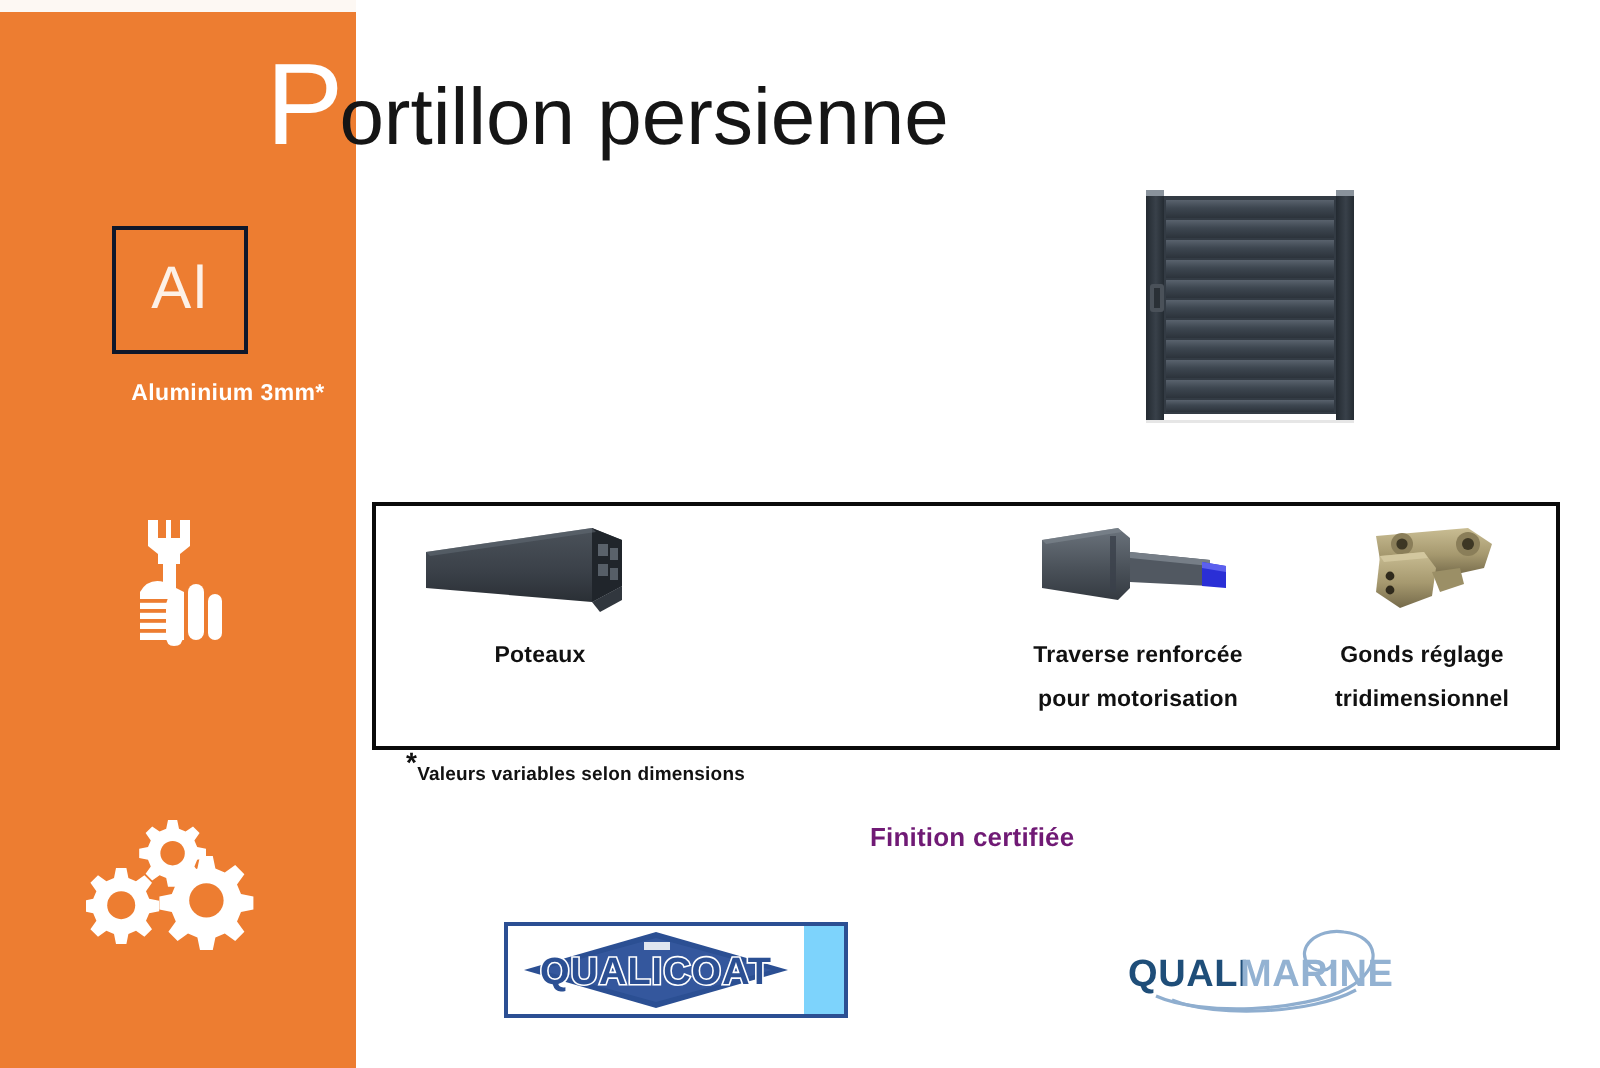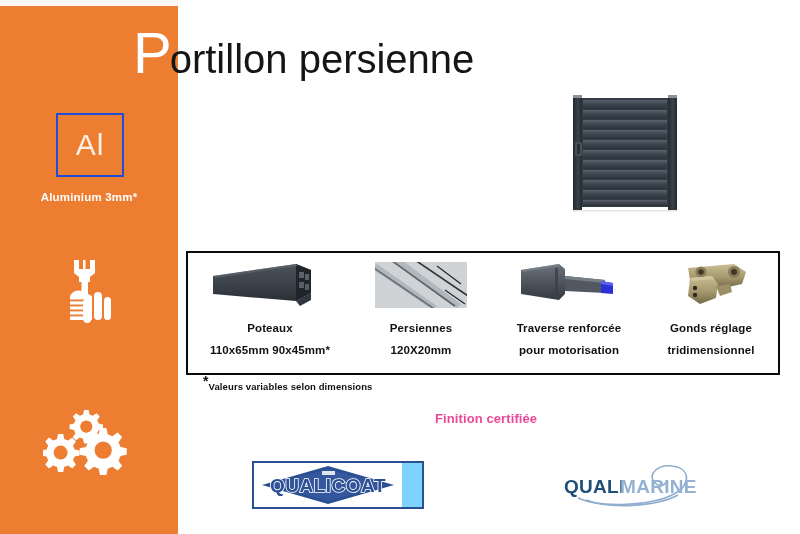--- a/index.html
+++ b/index.html
@@ -13,30 +13,30 @@
   #page{position:relative;width:800px;height:534px;background:#ffffff;overflow:hidden;}
 
   
   #sidebar{
     position:absolute;left:0;top:6px;width:178px;height:528px;
     background:#ed7d31;
   }
   #sidebar-topstrip{
     position:absolute;left:0;top:0;width:178px;height:6px;background:#fdf8f3;
   }
-  .side-block{position:absolute;left:0;width:178px;text-align:center;}
+  .side-block{position:absolute;left:0;width:178px;text-align:center;padding-left:25px;}
   .side-label{
     color:#ffffff;font-size:11.5px;font-weight:600;letter-spacing:.2px;
     line-height:1.55;font-family:"Liberation Sans", sans-serif;
   }
 
   
   #al-box{
     position:absolute;left:56px;top:113px;width:68px;height:64px;
-    border:2px solid #1d4ed8;box-sizing:border-box;
+    border:2px solid #0f172a;box-sizing:border-box;
   }
   #al-text{
     position:absolute;left:0;top:0;width:100%;height:100%;
     display:flex;align-items:center;justify-content:center;
     color:#fdf1e7;font-size:30px;font-weight:300;letter-spacing:1px;
     font-family:"Liberation Sans", sans-serif;
   }
 
   .icon-wrap{position:absolute;left:0;width:178px;display:flex;justify-content:center;}
 
@@ -80,21 +80,21 @@
     line-height:1.45;letter-spacing:.1px;
   }
 
   
   #footnote{
     position:absolute;left:203px;top:381px;font-size:9.5px;color:#111;
     font-weight:600;letter-spacing:.1px;
   }
   #footnote .star{font-size:14px;vertical-align:super;line-height:0;}
   #finition{
-    position:absolute;left:435px;top:411px;font-size:13px;font-weight:700;color:#ec4899;
+    position:absolute;left:435px;top:411px;font-size:13px;font-weight:700;color:#701a75;
     letter-spacing:.1px;
   }
 
   
   #logo-qualicoat{
     position:absolute;left:252px;top:461px;width:172px;height:48px;
     border:2px solid #2b4f93;box-sizing:border-box;background:#7dd3fc;
   }
   #logo-qualimarine{
     position:absolute;left:556px;top:462px;width:152px;height:46px;
@@ -224,45 +224,22 @@
           <rect x="95" y="14" width="4" height="6" fill="#5a626b"></rect>
           <rect x="89" y="22" width="5" height="6" fill="#565e67"></rect>
           <rect x="95" y="24" width="4" height="6" fill="#565e67"></rect>
 
           <path d="M86 41 L101 33 L101 40 L90 46 Z" fill="#31373e"></path>
 
           <path d="M3 16 L86 4 L88 6 L5 18 Z" fill="#636b74" opacity=".55"></path>
         </svg>
       </div>
       <div class="comp-title">Poteaux</div>
-      <div class="comp-sub">110x65mm 90x45mm*</div>
     </div>
 
-    <div class="comp" style="left:160px;width:146px;">
-      <div class="comp-img">
-        <svg width="92" height="46" viewBox="0 0 92 46">
-          <rect x="0" y="0" width="92" height="46" fill="#cfd3d6"></rect>
-          <g stroke="#2c3137" stroke-width="1.6" fill="none">
-            <path d="M-4 4 L58 46"></path>
-            <path d="M16 -2 L80 44"></path>
-            <path d="M40 -2 L96 36"></path>
-          </g>
-          <g fill="#9aa2a9" opacity=".55">
-            <path d="M-4 6 L58 48 L62 44 L2 2 Z"></path>
-            <path d="M18 0 L82 46 L86 42 L24 -4 Z"></path>
-          </g>
-          <g stroke="#1e2328" stroke-width="1.1" fill="none">
-            <path d="M62 4 L86 22"></path>
-            <path d="M70 28 L90 42"></path>
-          </g>
-        </svg>
-      </div>
-      <div class="comp-title">Persiennes</div>
-      <div class="comp-sub">120X20mm</div>
-    </div>
 
     <div class="comp" style="left:306px;width:150px;">
       <div class="comp-img">
         <svg width="112" height="50" viewBox="0 0 112 50">
           <defs>
             <linearGradient id="tr" x1="0" y1="0" x2="0" y2="1">
               <stop offset="0%" stop-color="#6b737c"></stop>
               <stop offset="55%" stop-color="#4b525a"></stop>
               <stop offset="100%" stop-color="#343a41"></stop>
             </linearGradient>

